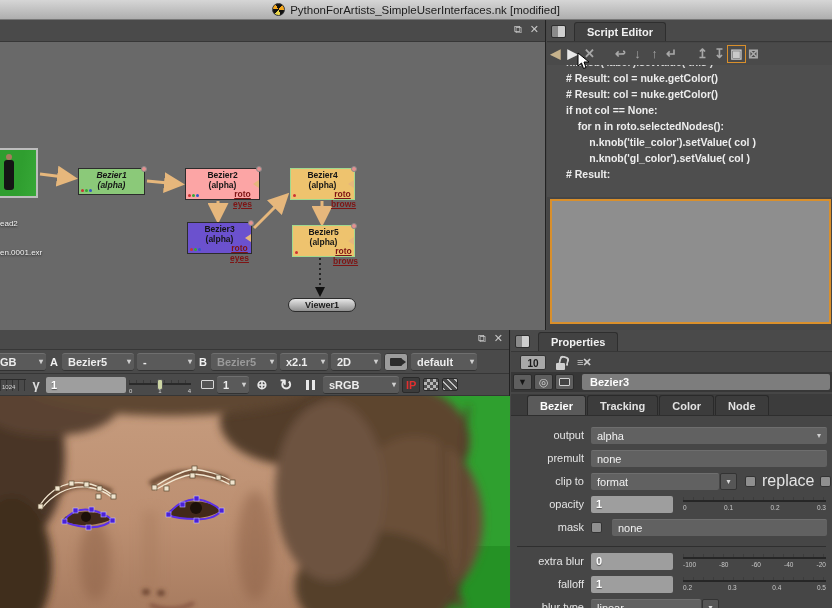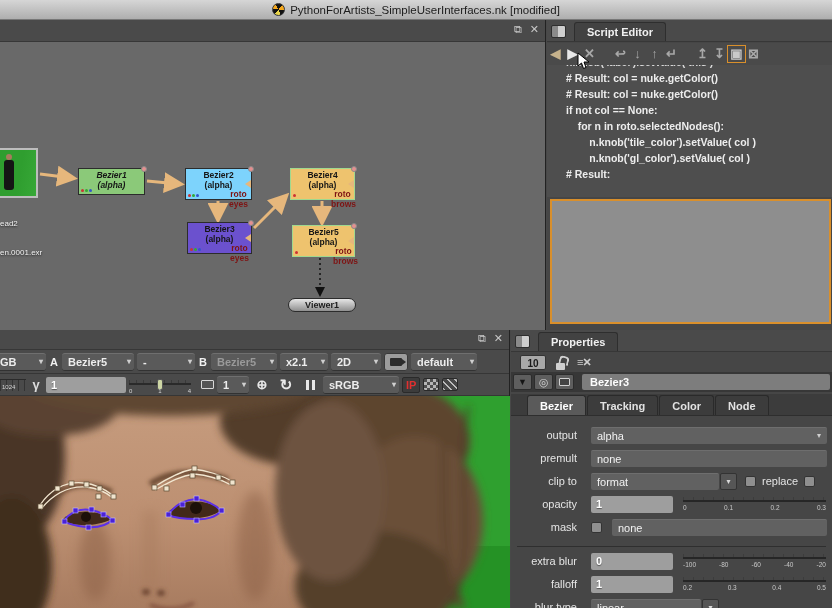--- a/index.html
+++ b/index.html
@@ -22,21 +22,21 @@
   .win-icons span{cursor:default;}
   .panel-btn{width:15px;height:13px;margin:0 0 3px 4px;border:1px solid #2e2e2e;border-radius:2px;
     background:linear-gradient(to right,#8a8a8a 45%,#cfcfcf 45%);}
   .ptab{margin-left:8px;padding:3px 12px 3px;background:#424242;border:1px solid #2e2e2e;border-bottom:none;
     border-radius:3px 3px 0 0;color:#f0f0f0;font-size:11px;font-weight:bold;}
 
   
   .ng-canvas{position:absolute;left:0;top:22px;right:0;bottom:0;background:#696969;overflow:hidden;}
   .node{position:absolute;border:1px solid #2c2c2c;text-align:center;font-size:8.5px;font-weight:bold;color:#161616;
     line-height:9.5px;padding-top:2px;}
-  .node .note{color:#7e1414;padding-left:40px;}
+  .node .note{color:#7e1414;text-decoration:underline;padding-left:40px;}
   .node-sel{border:1px solid #9fd98f;}
   .pink-dot{position:absolute;right:-3px;top:-3px;width:6px;height:6px;border-radius:50%;background:#e49090;border:1px solid #8a8a8a;}
   .chdots{position:absolute;left:2px;bottom:2px;display:flex;gap:1px;}
   .chdots i{width:3px;height:3px;border-radius:50%;display:block;}
   .in-arrow{position:absolute;right:0;top:50%;margin-top:-4px;width:0;height:0;
     border-top:4px solid transparent;border-bottom:4px solid transparent;border-right:6px solid #e6b77c;}
   .viewer-node{position:absolute;height:14px;border:1px solid #2c2c2c;border-radius:7px;
     background:linear-gradient(#e6e6e6,#8f8f8f);font-size:9px;font-weight:bold;color:#1d1d1d;
     text-align:center;line-height:12px;}
   .read-thumb{position:absolute;border:2px solid #bdbdbd;background:linear-gradient(100deg,#2f9e2f 60%,#37a837);}
@@ -101,35 +101,35 @@
     display:flex;align-items:center;justify-content:center;color:#151515;font-size:9px;}
   .nbtn.cir{color:#d8d8d8;font-size:11px;}
   .tv{width:11px;height:8px;border:1px solid #d0d0d0;border-radius:1px;background:#444;}
   .nodename{flex:1;height:16px;background:#7d7d7d;border-radius:2px;color:#fdfdfd;font-size:11px;font-weight:bold;
     line-height:16px;padding-left:8px;margin-left:6px;}
   .p-tabs{position:absolute;left:0;top:64px;right:0;height:22px;background:#3c3c3c;display:flex;align-items:flex-end;padding-left:16px;border-bottom:1px solid #2e2e2e;}
   .p-tab{padding:4px 12px 3px;font-size:11px;font-weight:bold;color:#e2e2e2;background:#3c3c3c;border:1px solid #2a2a2a;border-bottom:none;border-radius:3px 3px 0 0;margin-right:1px;}
   .p-tab.active{background:#5a5a5a;color:#fff;}
   .p-body{position:absolute;left:0;top:87px;right:0;bottom:0;overflow:hidden;}
   .prow{display:flex;align-items:center;margin-top:5px;height:18px;}
-  .plabel{width:80px;text-align:right;padding-right:14px;color:#e4e4e4;font-size:11px;flex:none;}
+  .plabel{width:80px;text-align:right;padding-right:7px;color:#e4e4e4;font-size:11px;flex:none;}
   .pfield{height:17px;background:#616161;border-radius:2px;border-top:1px solid #6e6e6e;color:#f2f2f2;
     font-size:11px;line-height:16px;padding:0 6px;display:flex;align-items:center;}
   .pfield .arr{margin-left:auto;font-size:8px;color:#cfcfcf;}
   .arrbox{width:17px;height:17px;background:#565656;border:1px solid #333;border-radius:2px;color:#d8d8d8;
     font-size:8px;display:flex;align-items:center;justify-content:center;margin-left:1px;}
   .chk{width:11px;height:11px;background:#8f8f8f;border:1px solid #333;border-radius:2px;flex:none;}
   .pnum{width:82px;height:17px;background:#9e9e9e;border-radius:2px;color:#fff;font-size:11px;font-weight:bold;
     line-height:17px;padding:0 5px;text-shadow:0 1px 1px #555;flex:none;}
   .pslider{flex:1;margin:0 6px 0 10px;position:relative;height:16px;}
   .pslider .tline{position:absolute;left:0;right:0;top:4px;height:2px;border-top:1px solid #262626;border-bottom:1px solid #262626;}
   .pslider .ticks{position:absolute;left:0;right:0;top:1px;height:3px;background:repeating-linear-gradient(90deg,#3c3c3c 0 1px,transparent 1px 10px);}
   .pslider .lbls{position:absolute;left:0;right:0;top:8px;display:flex;justify-content:space-between;font-size:6.5px;color:#c9c9c9;}
   .pdivider{height:1px;background:#2f2f2f;margin:10px 6px 2px;}
-  .replace-lab{color:#e4e4e4;font-size:11px;margin:0 6px;}
+  .replace-lab{color:#e4e4e4;font-size:16px;margin:0 6px;}
 
   
   .cursor{position:absolute;z-index:50;}
 </style>
 </head>
 <body>
 
 <div class="window">
 
   <div class="titlebar">
@@ -175,21 +175,21 @@
         <div>Bezier1</div>
         <div>(alpha)</div>
         <span class="pink-dot"></span>
         <span class="chdots">
             <i style="background:#c33;"></i>
             <i style="background:#3a3;"></i>
             <i style="background:#35c;"></i>
           </span>
       </div>
 
-      <div class="node" style="left:185px;top:126px;width:67px;height:32px;background:#7dd3fc;">
+      <div class="node" style="left:185px;top:126px;width:75px;height:32px;background:#fca5a5;">
         <div>Bezier2</div>
         <div>(alpha)</div>
         <div class="note">roto eyes</div>
         <span class="pink-dot"></span>
         <span class="chdots">
             <i style="background:#c33;"></i>
             <i style="background:#3a3;"></i>
             <i style="background:#35c;"></i>
           </span>
         <span class="in-arrow"></span>

